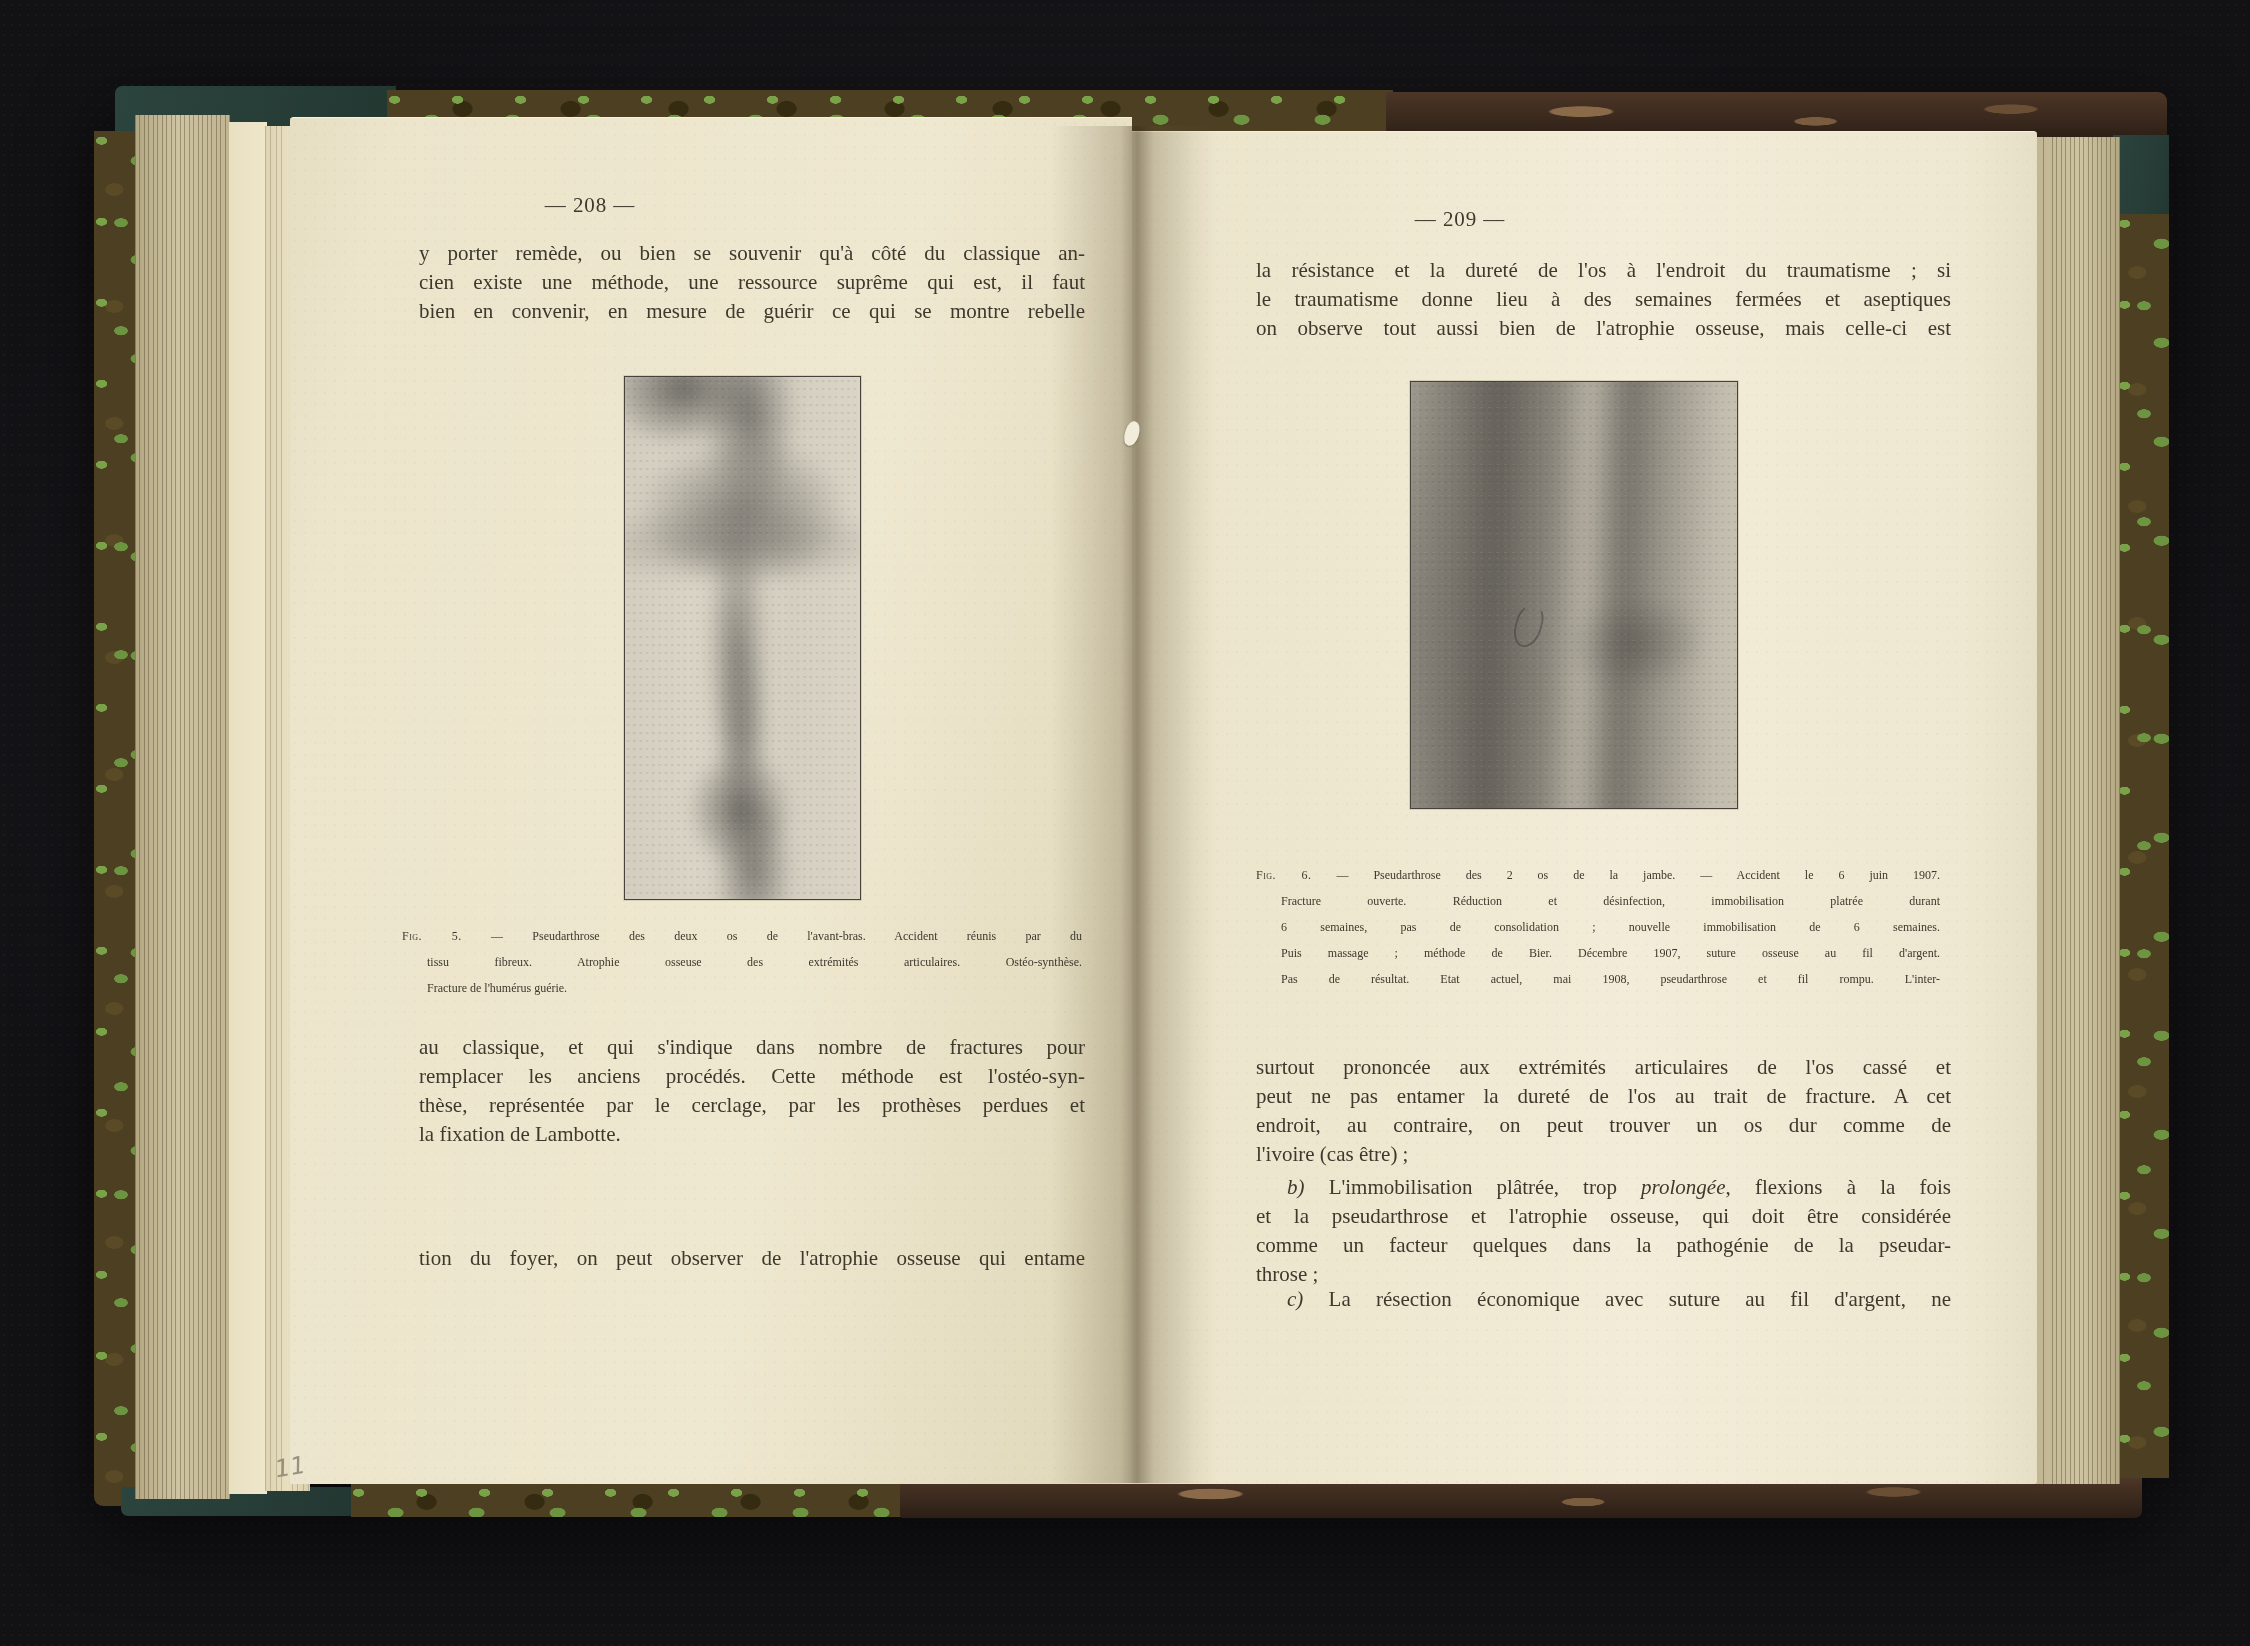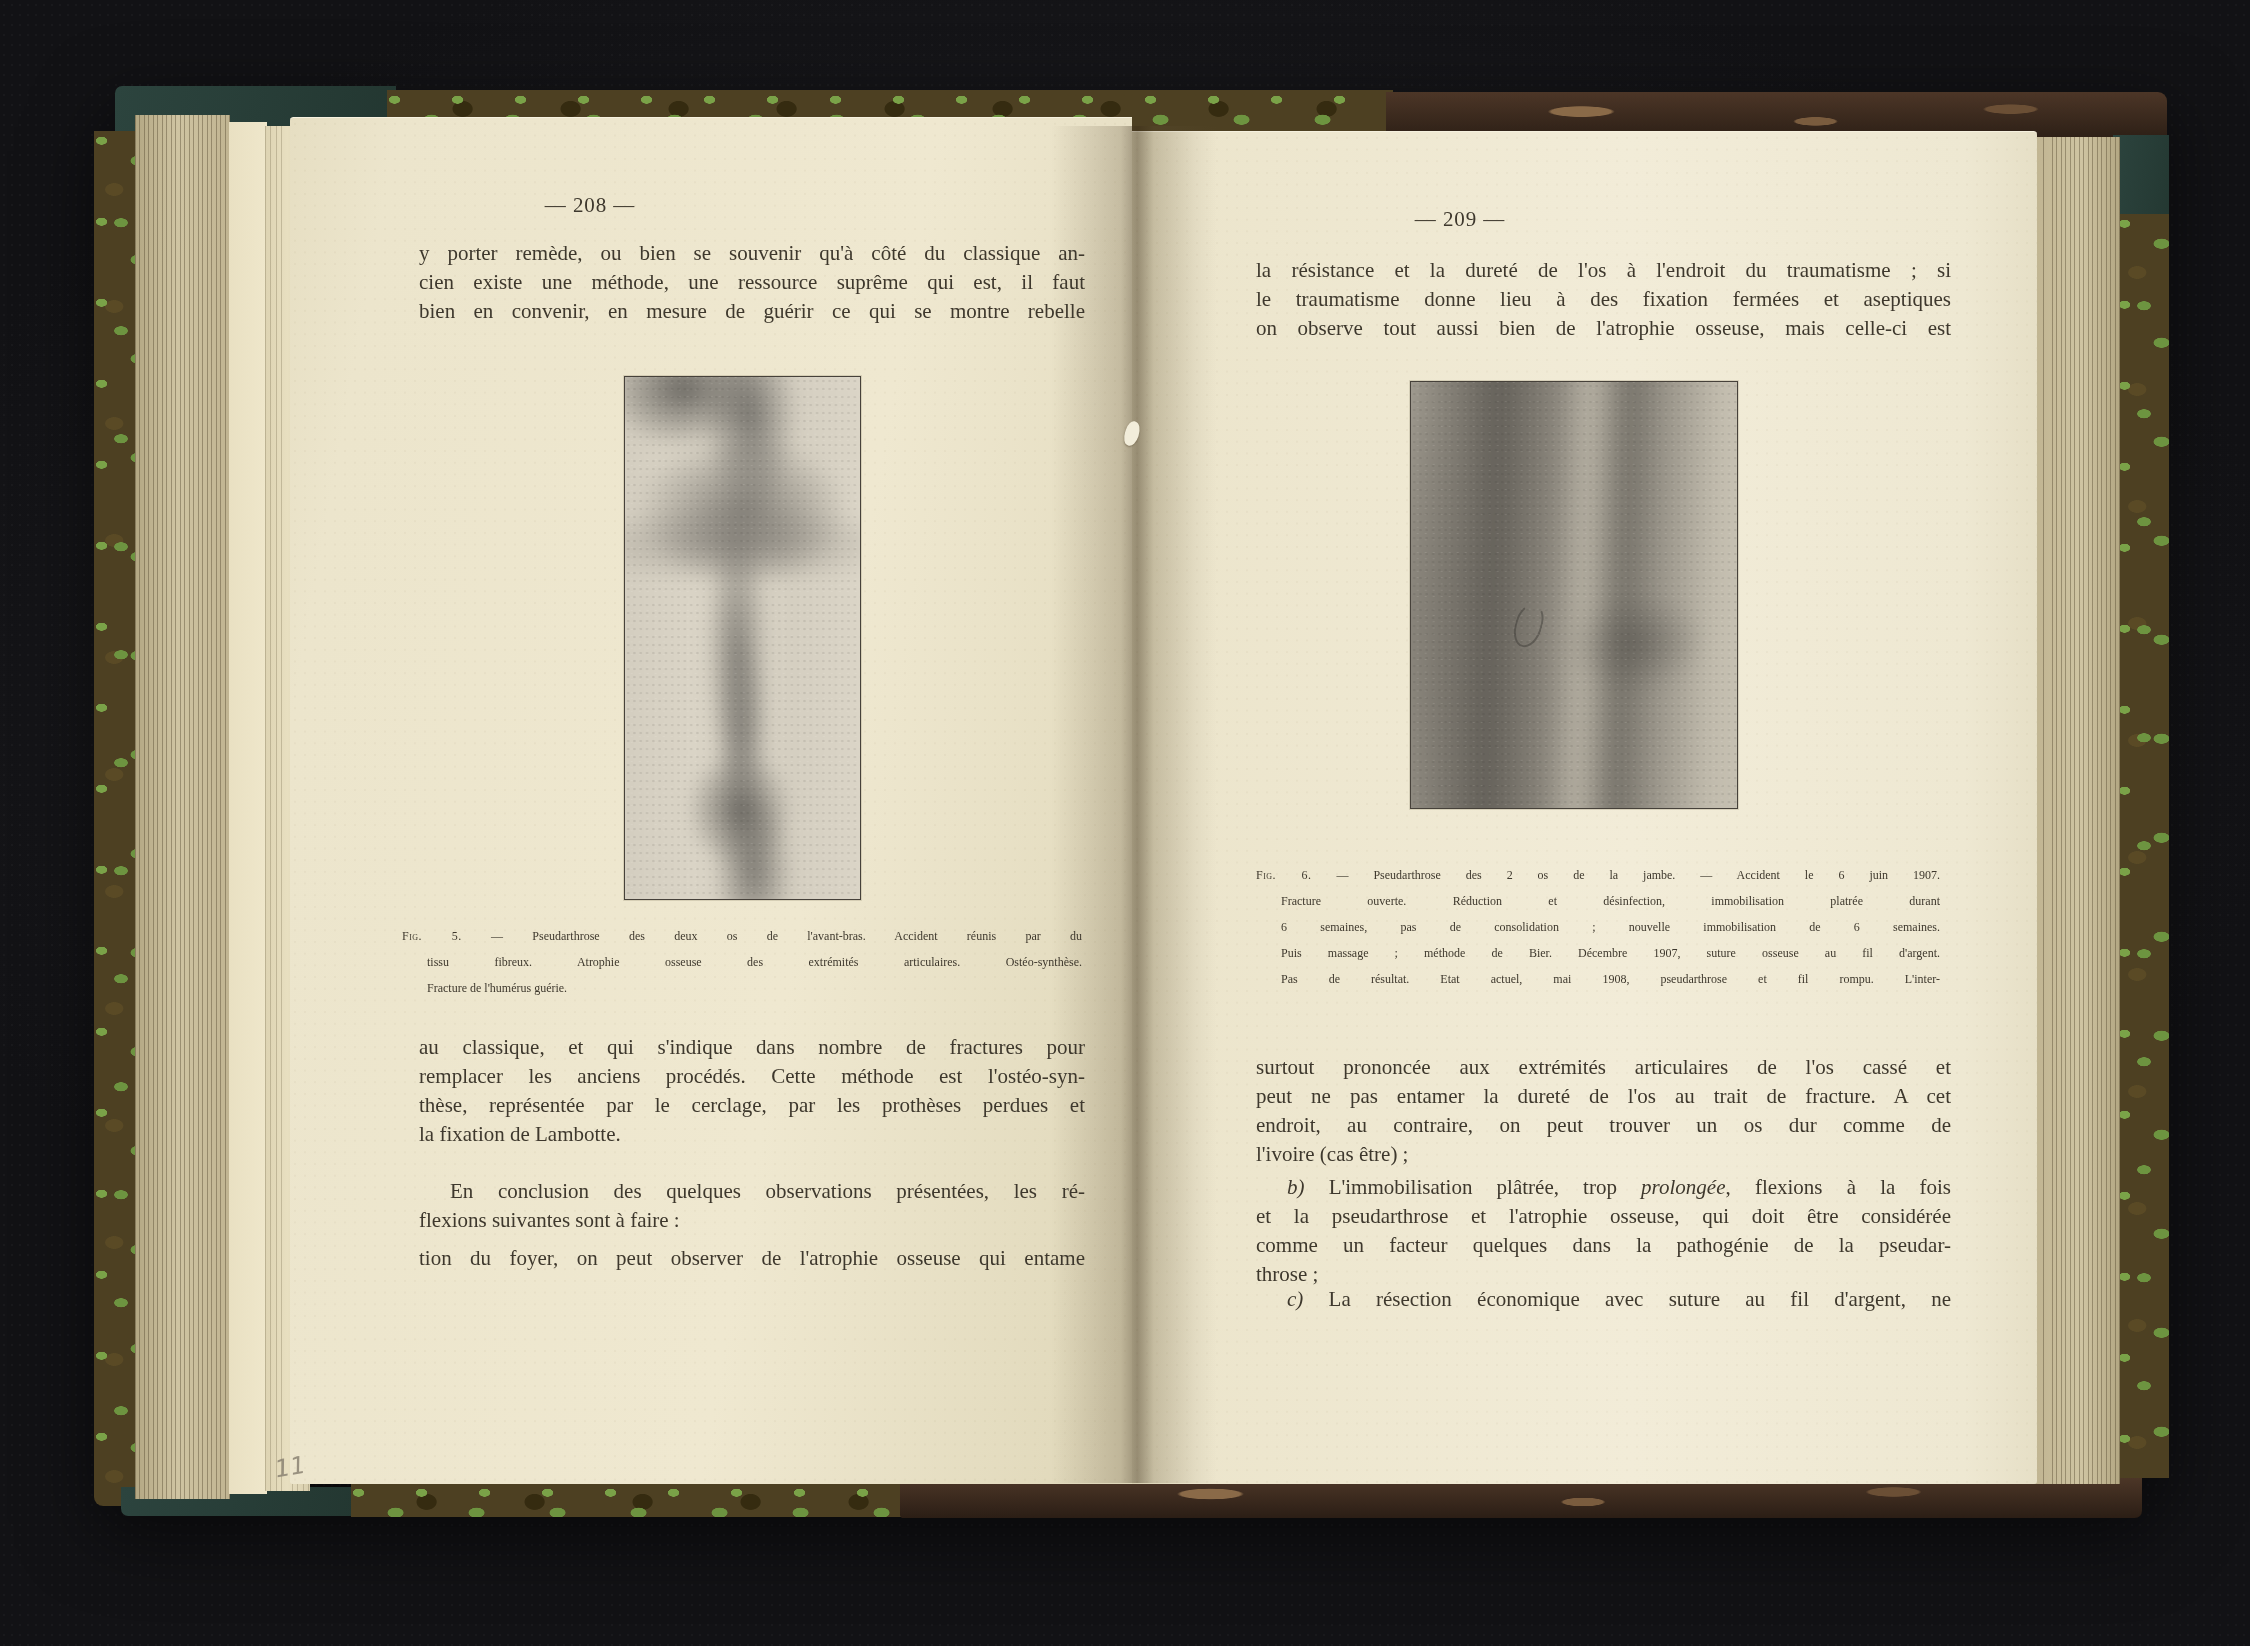--- a/index.html
+++ b/index.html
@@ -162,36 +162,32 @@
       <div class="ln cap-ind">Fracture de l'humérus guérie.</div>
     </div>
 
     <div class="txt" style="left:419px;top:1033px;width:666px;">
       <div class="ln j">au classique, et qui s'indique dans nombre de fractures pour</div>
       <div class="ln j">remplacer les anciens procédés. Cette méthode est l'ostéo-syn-</div>
       <div class="ln j">thèse, représentée par le cerclage, par les prothèses perdues et</div>
       <div class="ln">la fixation de Lambotte.</div>
     </div>
 
-    <div class="txt" style="left:419px;top:1177px;width:666px;">
-      <div class="ln j ind">En conclusion des quelques observations présentées, les ré-</div>
-      <div class="ln">flexions suivantes sont à faire :</div>
-    </div>
 
     <div class="txt" style="left:419px;top:1244px;width:666px;">
       <div class="ln j">tion du foyer, on peut observer de l'atrophie osseuse qui entame</div>
     </div>
 
     <div class="pencil">11</div>
 
     <div class="pagenum" style="left:1370px;top:207px;">— 209 —</div>
 
     <div class="txt" style="left:1256px;top:256px;width:695px;">
       <div class="ln j">la résistance et la dureté de l'os à l'endroit du traumatisme ; si</div>
-      <div class="ln j">le traumatisme donne lieu à des fixation fermées et aseptiques</div>
+      <div class="ln j">le traumatisme donne lieu à des semaines fermées et aseptiques</div>
       <div class="ln j">on observe tout aussi bien de l'atrophie osseuse, mais celle-ci est</div>
     </div>
 
     <figure class="fig fig-right" style="margin:0;">
       <div class="xray xray-right"></div>
       <div class="wire"></div>
       <div class="grain"></div>
     </figure>
 
     <div class="cap" style="left:1256px;top:862px;width:684px;">

